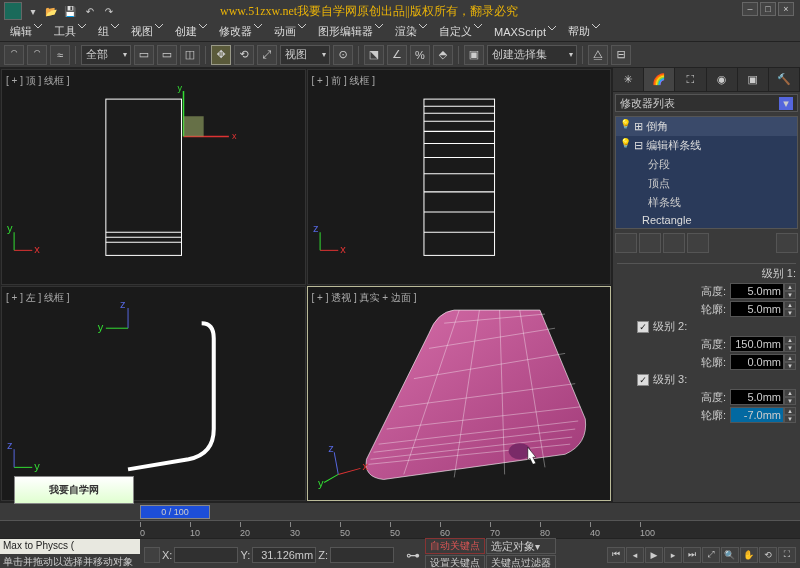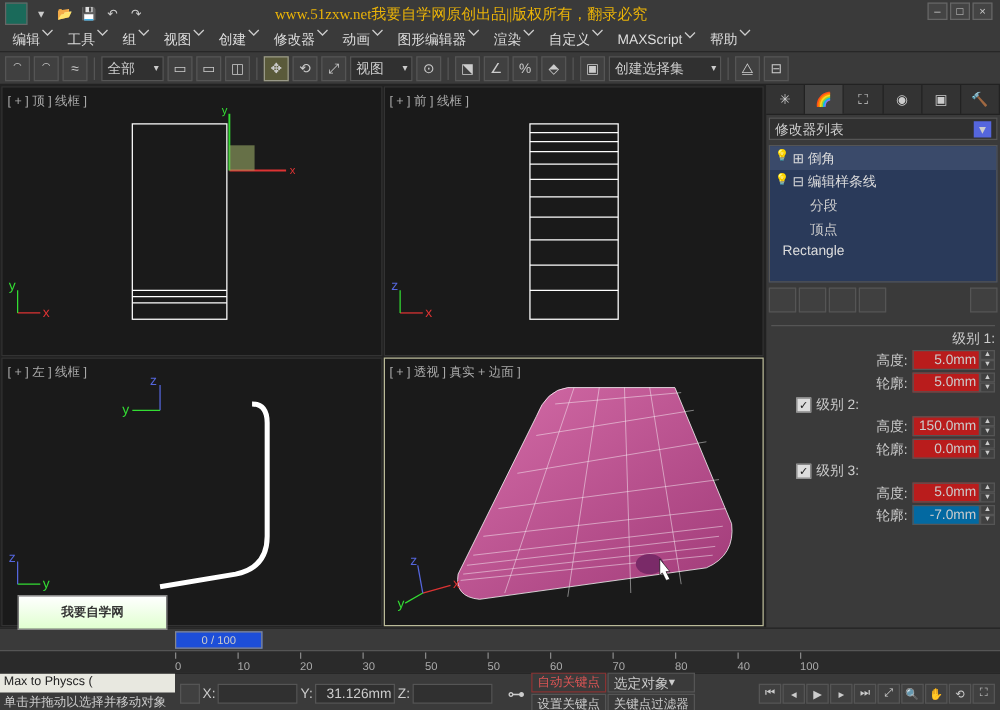--- a/index.html
+++ b/index.html
@@ -41,21 +41,21 @@
 .mod-stack .ms-sub{padding-left:32px;color:#ccc}
 .mod-stack .bulb{position:absolute;left:4px;color:#fd6;font-size:9px}
 .mod-tools{display:flex;margin:2px;gap:2px}
 .mod-tools .mt{width:22px;height:20px;border:1px solid #555;background:#404040}
 .params{margin-top:6px;padding:0 4px}
 .params .hr{height:1px;background:#555;margin:2px 0}
 .prow{display:flex;align-items:center;margin:2px 0;justify-content:flex-end;gap:4px}
 .prow label{color:#ccc}
 .prow .chk{width:12px;height:12px;border:1px solid #888;background:#ddd;display:inline-flex;align-items:center;justify-content:center;font-size:9px;color:#222}
 .spinner{display:flex;align-items:center}
-.spinner input{width:54px;height:16px;background:#b91c1c;border:1px solid #555;color:#ccc;text-align:right;padding-right:2px}
+.spinner input{width:54px;height:16px;background:#000000;border:1px solid #555;color:#ccc;text-align:right;padding-right:2px}
 .spinner input.blue{background:#0369a1}
 .spinner .sp{width:12px;display:flex;flex-direction:column}
 .spinner .sp span{height:8px;border:1px solid #555;background:#404040;font-size:6px;line-height:6px;text-align:center}
 .timeline{height:18px;background:#3a3a3a;display:flex;align-items:center;border-top:1px solid #222;position:relative}
 .timeline .slider{position:absolute;left:140px;width:70px;height:14px;background:#1d4ed8;border:1px solid #888;display:flex;align-items:center;justify-content:center;font-size:9px}
 .track{height:18px;background:#2a2a2a;border-top:1px solid #555;position:relative;display:flex;align-items:flex-end;padding-left:140px}
 .track .tick{position:relative;width:50px;color:#aaa;font-size:9px;text-align:left}
 .track .tick::before{content:"";position:absolute;top:-6px;left:0;width:1px;height:5px;background:#888}
 .status{height:32px;display:flex;background:#3a3a3a;border-top:1px solid #222}
 .status .left{width:140px;display:flex;flex-direction:column}
@@ -310,21 +310,22 @@
       <div class="ct">◉</div>
       <div class="ct">▣</div>
       <div class="ct">🔨</div>
     </div>
     <div class="mod-drop">修改器列表</div>
     <div class="mod-stack">
       <div class="ms-item sel"><span class="bulb">💡</span>⊞ <span>倒角</span></div>
       <div class="ms-item"><span class="bulb">💡</span>⊟ <span>编辑样条线</span></div>
       <div class="ms-item ms-sub">分段</div>
       <div class="ms-item ms-sub">顶点</div>
-      <div class="ms-item" style="padding-left:10px">Rectangle</div>
+      <div class="ms-item ms-sub">样条线</div>
+      <div class="ms-item" style="padding-left:26px">Rectangle</div>
     </div>
     <div class="mod-tools">
       <div class="mt"></div>
       <div class="mt"></div>
       <div class="mt"></div>
       <div class="mt"></div>
       <div class="mt" style="margin-left:auto"></div>
     </div>
 
     <div class="params">

